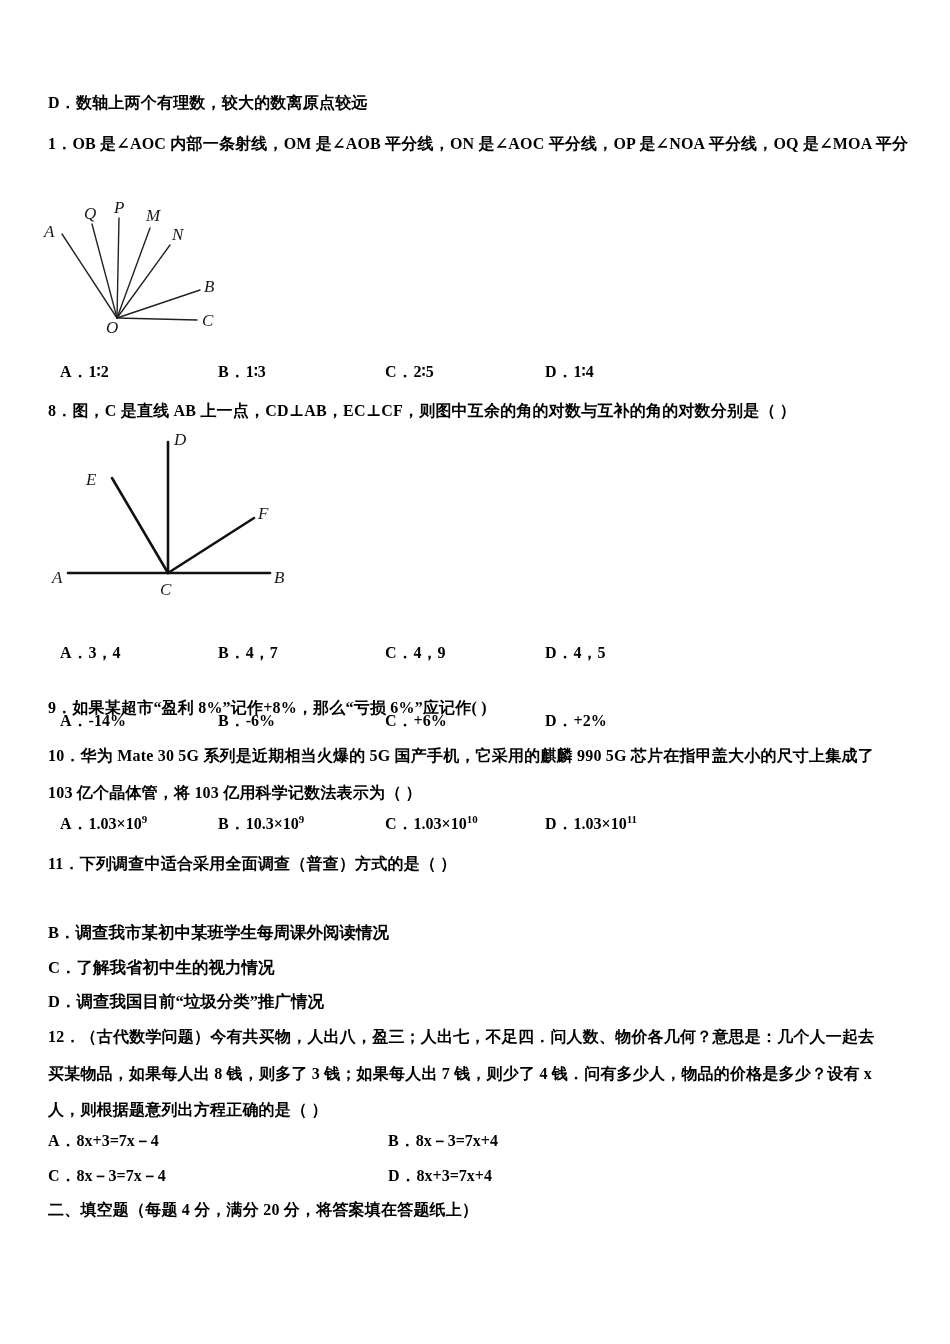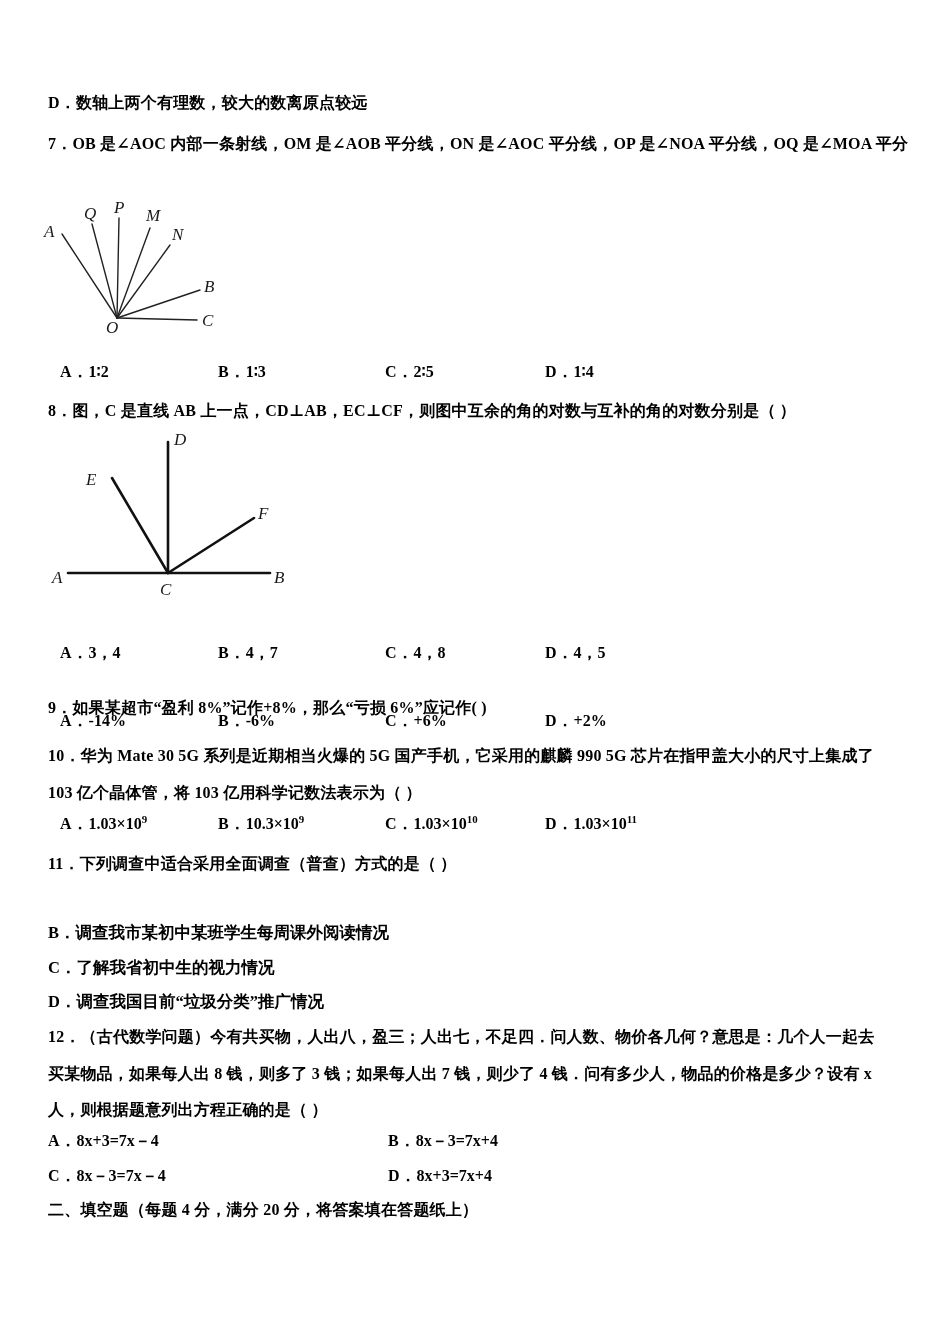--- a/index.html
+++ b/index.html
@@ -80,21 +80,21 @@
 </style>
 </head>
 <body>
 
 <div class="page">
 
   <div class="line" style="top:92px;">
     <span>D．</span><span>数轴上两个有理数，较大的数离原点较远</span>
   </div>
 
-  <div class="line" style="top:133px;">7．OB 是∠AOC 内部一条射线，OM 是∠AOB 平分线，ON 是∠AOC 平分线，OP 是∠NOA 平分线，OQ 是∠MOA 平分</div>
+  <div class="line" style="top:133px;">1．OB 是∠AOC 内部一条射线，OM 是∠AOB 平分线，ON 是∠AOC 平分线，OP 是∠NOA 平分线，OQ 是∠MOA 平分</div>
 
   <div class="figure" style="left:40px; top:198px; width:250px; height:140px;">
     <svg width="250" height="140" viewBox="0 0 250 140">
       <g stroke="#222222" stroke-width="1.4" fill="none" stroke-linecap="round">
         <line x1="77" y1="120" x2="22" y2="36"></line>
         <line x1="77" y1="120" x2="52" y2="26"></line>
         <line x1="77" y1="120" x2="79" y2="20"></line>
         <line x1="77" y1="120" x2="110" y2="30"></line>
         <line x1="77" y1="120" x2="130" y2="47"></line>
         <line x1="77" y1="120" x2="160" y2="92"></line>
@@ -135,21 +135,21 @@
     <span class="fig-label" style="left:234px; top:140px;">B</span>
     <span class="fig-label" style="left:120px; top:152px;">C</span>
     <span class="fig-label" style="left:134px; top:2px;">D</span>
     <span class="fig-label" style="left:46px; top:42px;">E</span>
     <span class="fig-label" style="left:218px; top:76px;">F</span>
   </div>
 
   <div class="opts" style="top:643px;">
     <span class="opt c0"><span class="lab">A．</span><span>3，4</span></span>
     <span class="opt c1"><span class="lab">B．</span><span>4，7</span></span>
-    <span class="opt c2"><span class="lab">C．</span><span>4，8</span></span>
+    <span class="opt c2"><span class="lab">C．</span><span>4，9</span></span>
     <span class="opt c3"><span class="lab">D．</span><span>4，5</span></span>
   </div>
 
   <div class="line" style="top:680px;margin-top:17px;">9．如果某超市“盈利 8%”记作+8%，那么“亏损 6%”应记作(    )</div>
   <div class="opts" style="top:711px;">
     <span class="opt c0"><span class="lab">A．</span><span>-14%</span></span>
     <span class="opt c1"><span class="lab">B．</span><span>-6%</span></span>
     <span class="opt c2"><span class="lab">C．</span><span>+6%</span></span>
     <span class="opt c3"><span class="lab">D．</span><span>+2%</span></span>
   </div>

